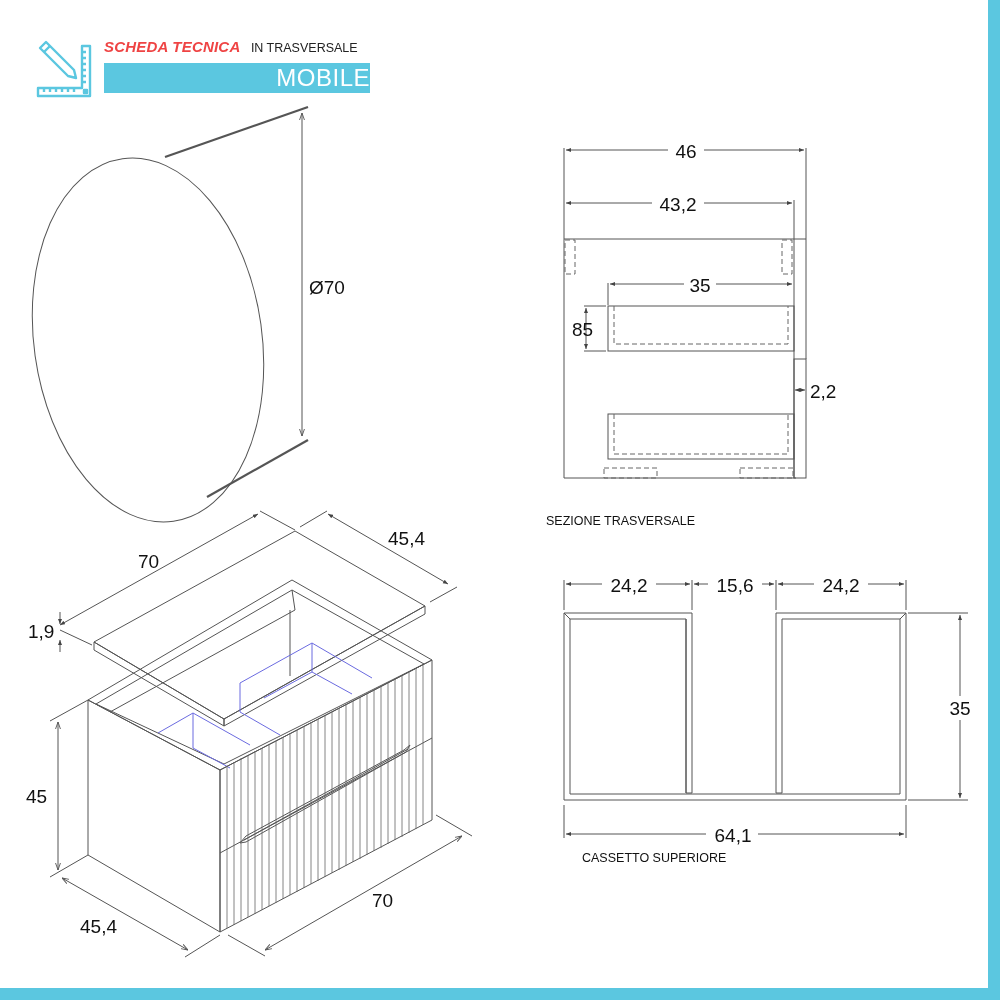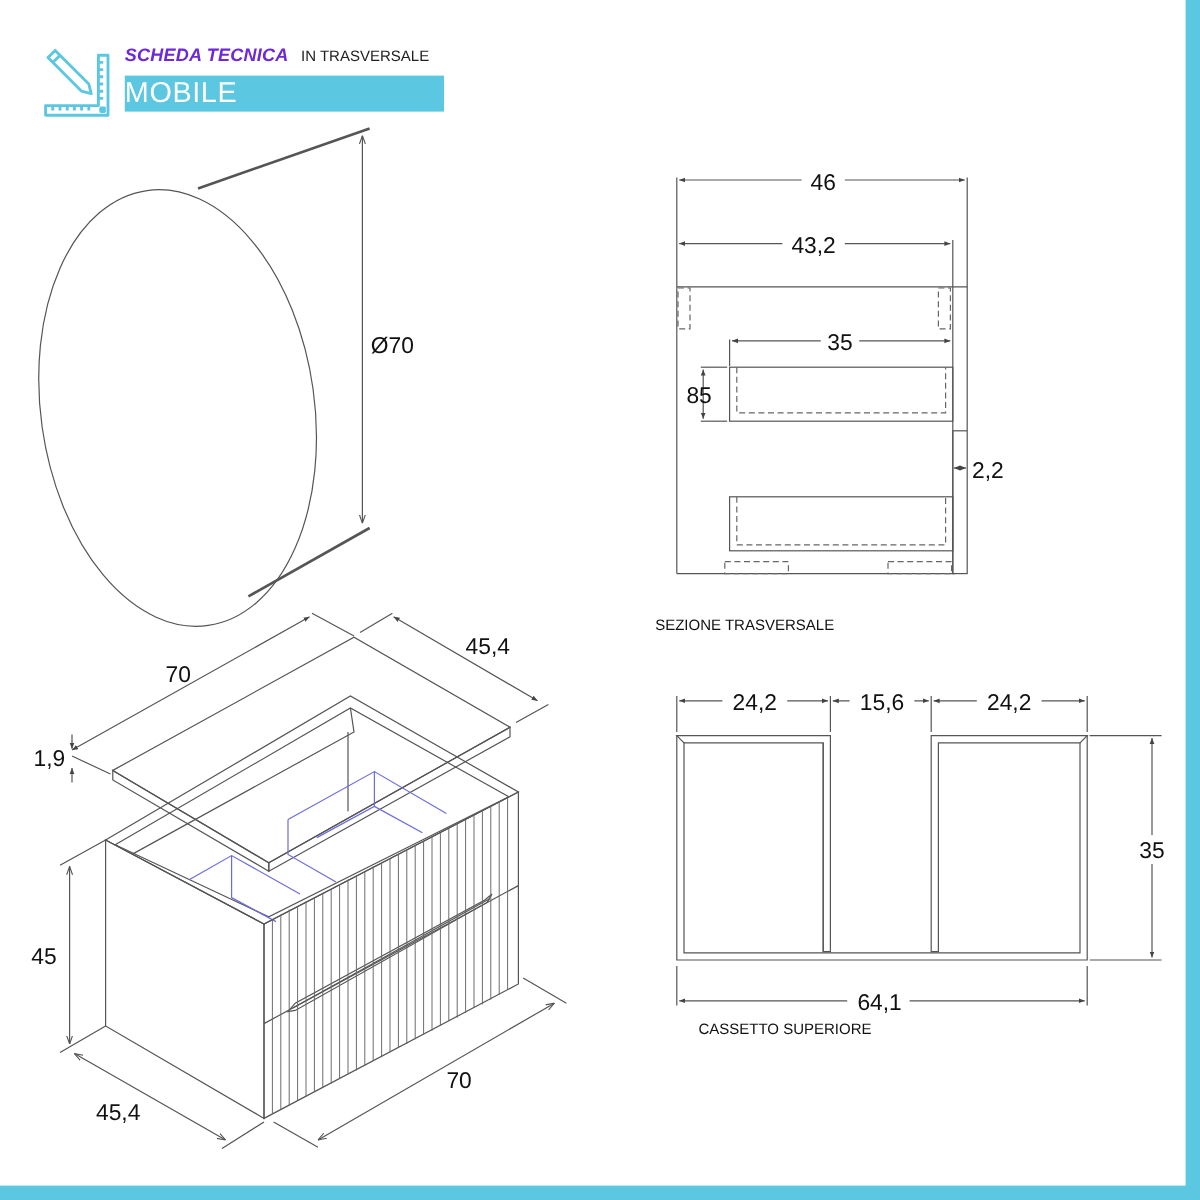--- a/index.html
+++ b/index.html
@@ -2,23 +2,23 @@
 <html><head>
   <meta charset="utf-8">
   <style>
     html, body { margin: 0; padding: 0; background: #ffffff; }
     body { width: 1000px; height: 1000px; position: relative; overflow: hidden; font-family: "Liberation Sans", sans-serif; }
     .frame-right { position: absolute; left: 988px; top: 0; width: 12px; height: 1000px; background: #5bc7e0; }
     .frame-bottom { position: absolute; left: 0; top: 988px; width: 1000px; height: 12px; background: #5bc7e0; }
     .header { position: absolute; left: 36px; top: 36px; width: 340px; height: 64px; }
     .logo { position: absolute; left: 0; top: 4px; width: 58px; height: 58px; }
     .title-row { position: absolute; left: 68px; top: 2px; white-space: nowrap; }
-    .title-main { font-style: italic; font-weight: bold; font-size: 15px; color: #6d28d9; letter-spacing: 0.2px; }
+    .title-main { font-style: italic; font-weight: bold; font-size: 15px; color: #ef4444; letter-spacing: 0.2px; }
     .title-sub { font-size: 12.5px; color: #222; margin-left: 6px; }
-    .mobile-bar { position: absolute; left: 68px; top: 27px; width: 266px; height: 30px; background: #5bc7e0; color: #fff; font-size: 24px; text-align: left; line-height: 30px; letter-spacing: 0.5px; }
+    .mobile-bar { position: absolute; left: 68px; top: 27px; width: 266px; height: 30px; background: #5bc7e0; color: #fff; font-size: 24px; text-align: right; line-height: 30px; letter-spacing: 0.5px; }
     svg.drawing { position: absolute; left: 0; top: 0; }
     .dim { font-family: "Liberation Sans", sans-serif; font-size: 19px; fill: #111; }
     .caption { font-family: "Liberation Sans", sans-serif; font-size: 12.5px; fill: #111; }
     .ln { stroke: #555; fill: none; stroke-width: 1; }
     .thick { stroke: #555; fill: none; stroke-width: 2.2; }
     .dash { stroke: #666; fill: none; stroke-width: 1; stroke-dasharray: 5 3; }
     .blue { stroke: #6b6be0; fill: none; stroke-width: 1; }
   </style>
 </head>
 <body>

